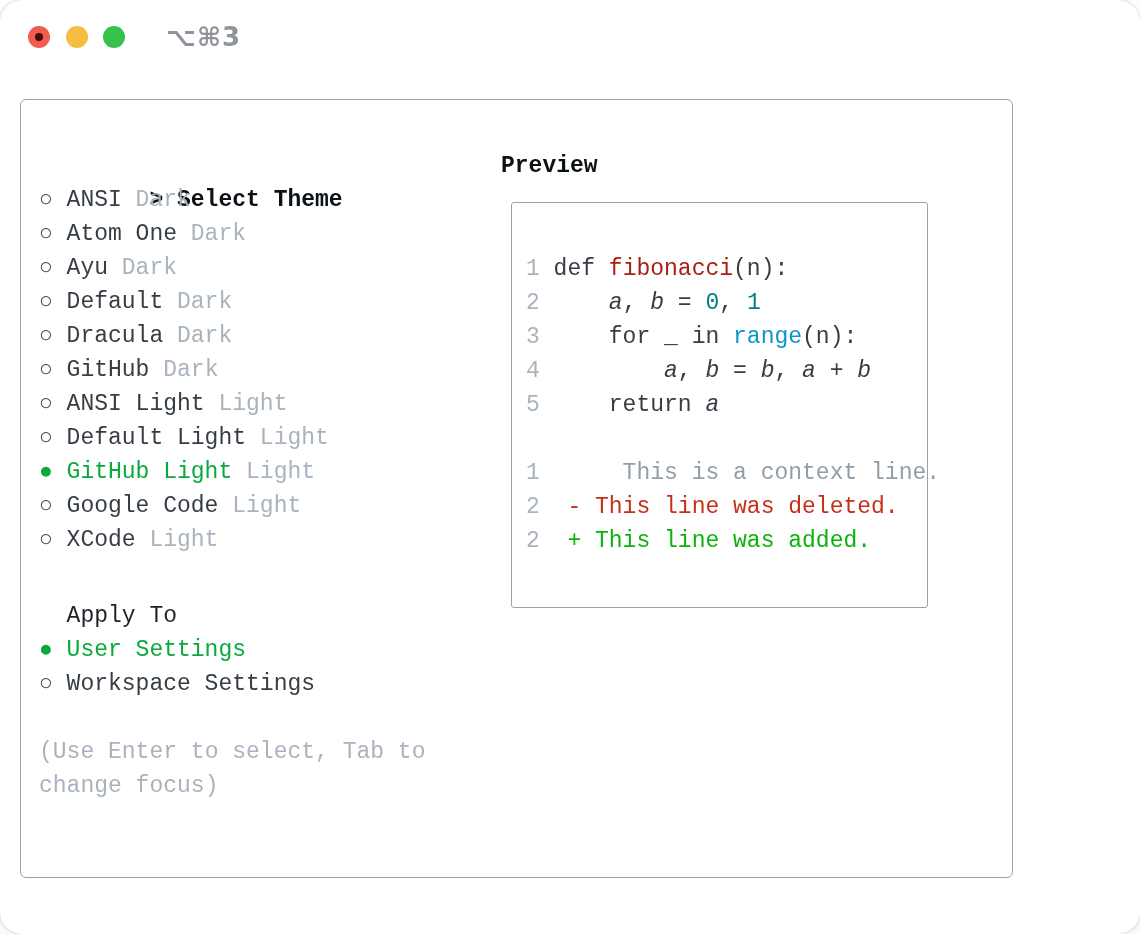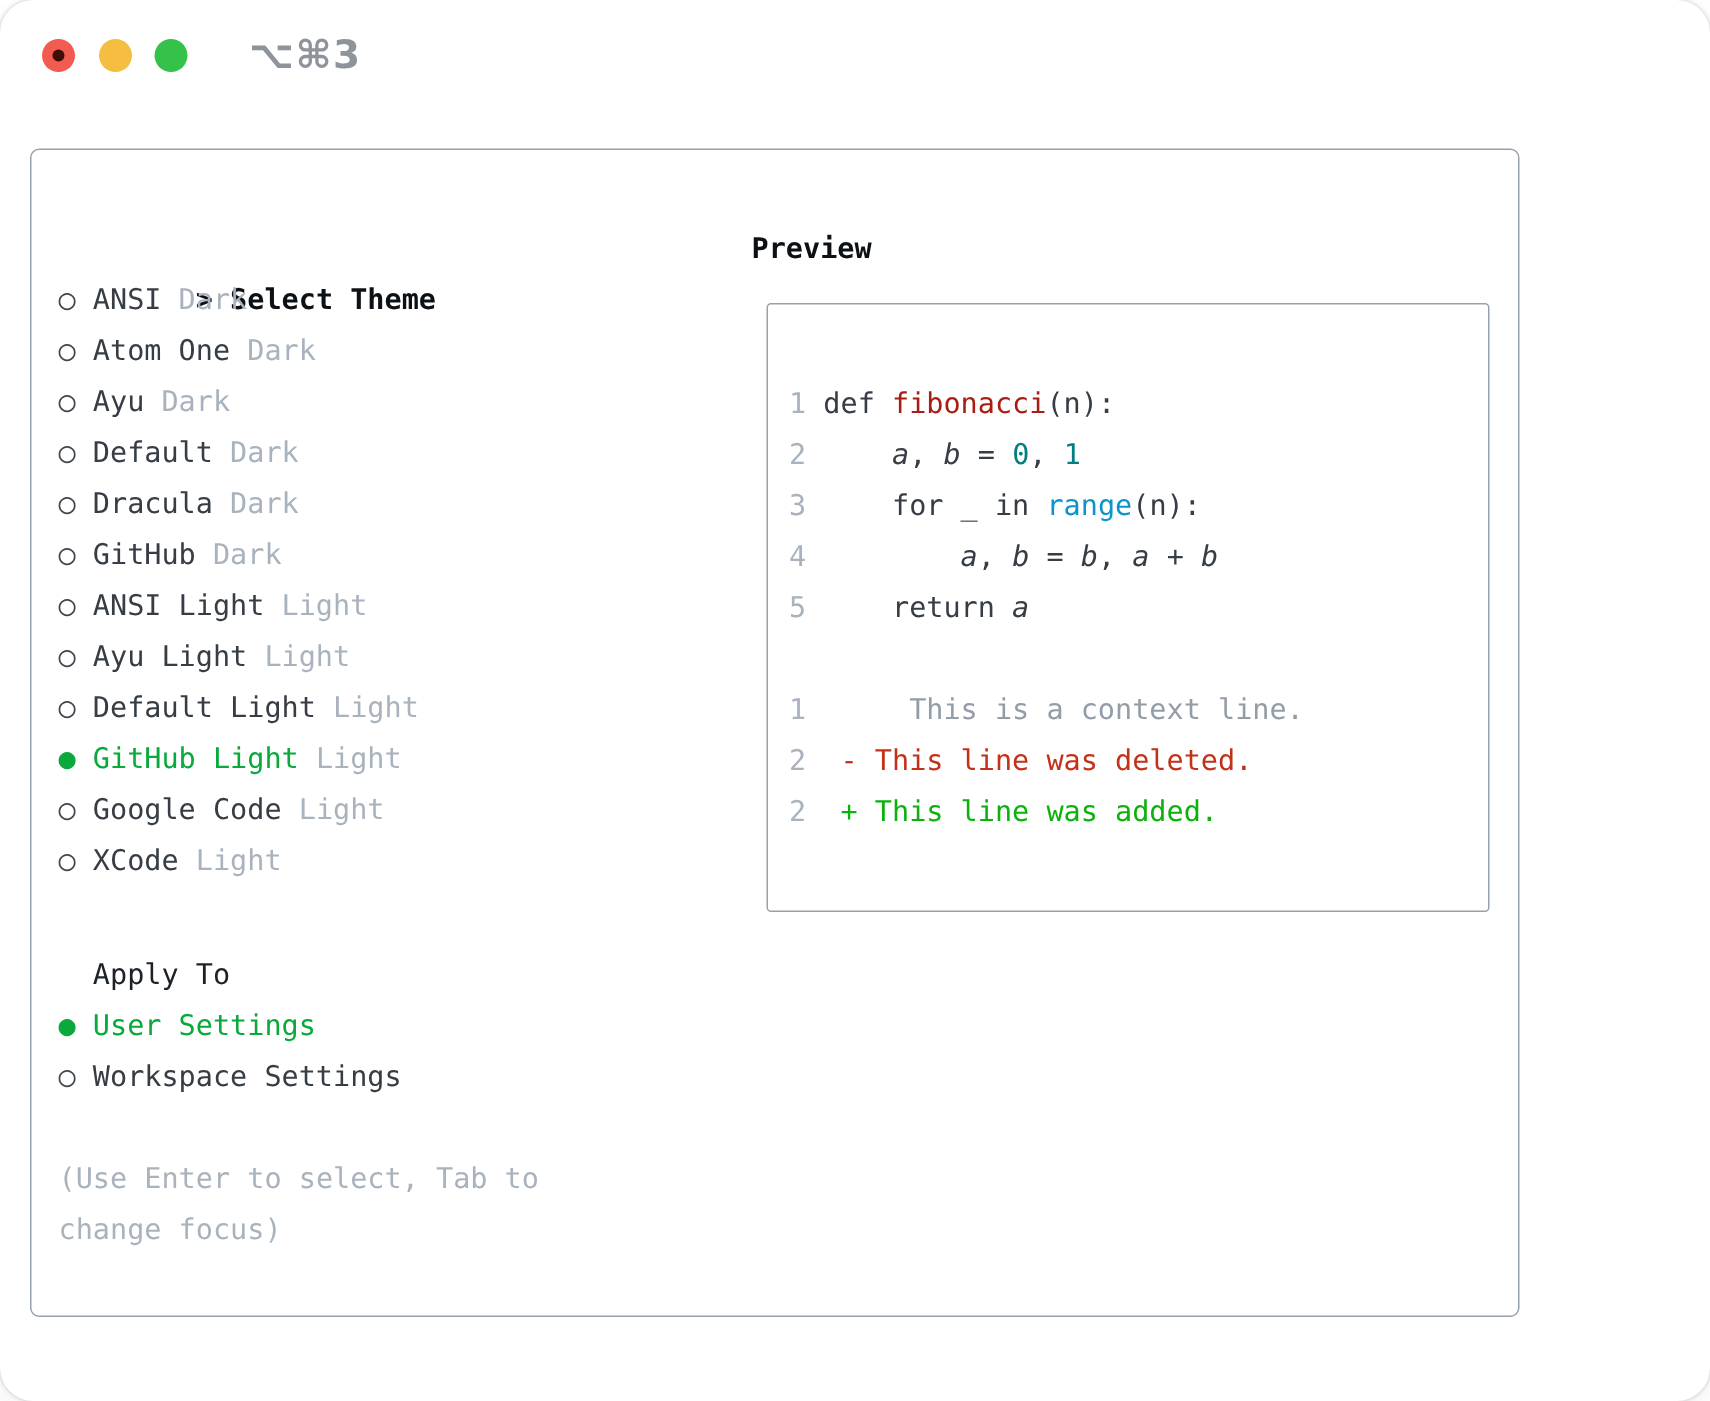--- a/index.html
+++ b/index.html
@@ -20,34 +20,34 @@
   .light.red{left:28px; background:var(--traffic_red);}
   .light.yellow{left:66px; background:var(--traffic_yellow);}
   .light.green{left:103px; background:var(--traffic_green);}
   .light .dot{position:absolute; left:7px; top:7px; width:8px; height:8px; border-radius:50%;
               background:var(--traffic_red_dot);}
   .wtitle{position:absolute; left:166px; top:22px; font-family:"DejaVu Sans","DejaVu Sans Mono",sans-serif;
           font-size:26px; font-weight:bold; color:var(--title_gray); letter-spacing:1px;}
   
   .panel{position:absolute; left:20px; top:99px; width:993px; height:779px;
          border:1.5px solid var(--border_gray); border-radius:6px; background:#fff;}
-  .row{height:34px; line-height:34px; font-size:19px; white-space:pre; color:var(--text_dark);}
+  .row{height:34px; line-height:34px; font-size:23px; white-space:pre; color:var(--text_dark);font-family:Liberation Mono, monospace;}
   
   .left-col{position:absolute; left:18px; top:49px;}
   .hmarker{display:inline-block; width:2ch; font-weight:bold; color:var(--text_black);}
   .header{font-weight:bold; color:var(--text_black);}
   .mark{display:inline-block; width:2ch; color:#3f464e;}
   .tvariant{color:var(--muted_gray); margin-left:1ch;}
   .selected .mark,.selected .tname{color:var(--accent_green);}
   .apply-header{padding-left:2ch; color:#1c2228; margin-top:42px;}
   .hint{color:var(--muted_gray);}
   .hint-block{margin-top:34px;}
   
   .preview-header{position:absolute; left:480px; top:49px; font-weight:bold; color:var(--text_black);}
-  .preview-box{position:absolute; left:490px; top:102px; width:482px; height:406px;
+  .preview-box{position:absolute; left:490px; top:102px; width:417px; height:406px;
                border:1.5px solid var(--border_gray); border-radius:3px; background:#fff;}
   .code-lines{position:absolute; left:14px; top:49px;}
   .lineno{color:var(--muted_gray);}
   .tk-code{color:var(--text_dark);}
   .tk-func{color:var(--function_red);}
   .tk-number{color:var(--number_teal);}
   .tk-builtin{color:var(--builtin_blue);}
   .tk-var{color:var(--text_dark); font-style:italic;}
   .tk-context{color:var(--context_gray);}
   .tk-deleted{color:var(--deleted_red);}
@@ -74,21 +74,20 @@
         <span class="hmarker">&gt;</span><span class="header">Select Theme</span>
       </div>
       <div id="theme-list">
           <div class="row"><span class="mark">○</span><span class="tname">ANSI</span><span class="tvariant">Dark</span></div>
           <div class="row"><span class="mark">○</span><span class="tname">Atom One</span><span class="tvariant">Dark</span></div>
           <div class="row"><span class="mark">○</span><span class="tname">Ayu</span><span class="tvariant">Dark</span></div>
           <div class="row"><span class="mark">○</span><span class="tname">Default</span><span class="tvariant">Dark</span></div>
           <div class="row"><span class="mark">○</span><span class="tname">Dracula</span><span class="tvariant">Dark</span></div>
           <div class="row"><span class="mark">○</span><span class="tname">GitHub</span><span class="tvariant">Dark</span></div>
           <div class="row"><span class="mark">○</span><span class="tname">ANSI Light</span><span class="tvariant">Light</span></div>
-          <div class="row"><span class="mark">○</span><span class="tname">Ayu Light</span><span class="tvariant">Light</span></div>
           <div class="row"><span class="mark">○</span><span class="tname">Default Light</span><span class="tvariant">Light</span></div>
           <div class="row selected"><span class="mark">●</span><span class="tname">GitHub Light</span><span class="tvariant">Light</span></div>
           <div class="row"><span class="mark">○</span><span class="tname">Google Code</span><span class="tvariant">Light</span></div>
           <div class="row"><span class="mark">○</span><span class="tname">XCode</span><span class="tvariant">Light</span></div>
         </div>
 
       <div class="row apply-header header" style="font-weight:normal">Apply To</div>
       <div id="apply-list">
           <div class="row selected"><span class="mark">●</span><span class="tname">User Settings</span></div>
           <div class="row"><span class="mark">○</span><span class="tname">Workspace Settings</span></div>

